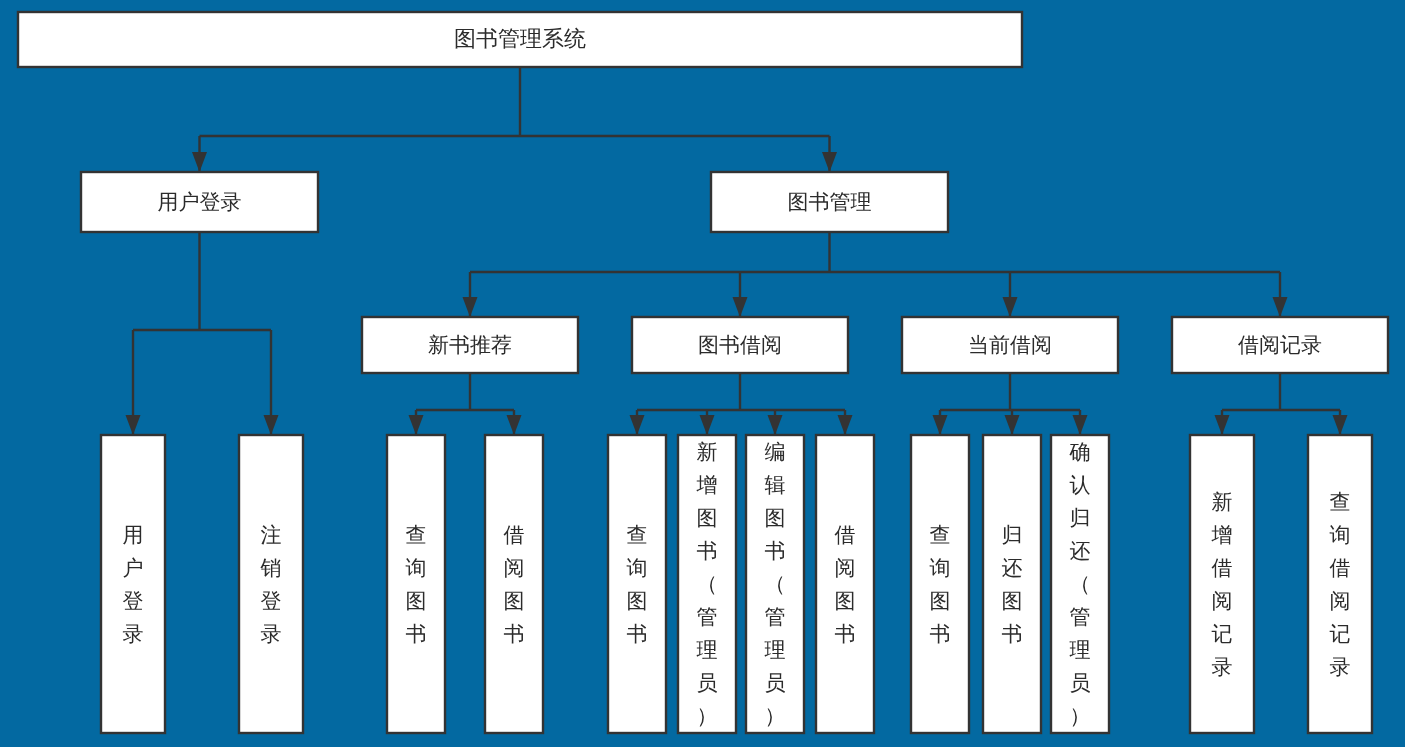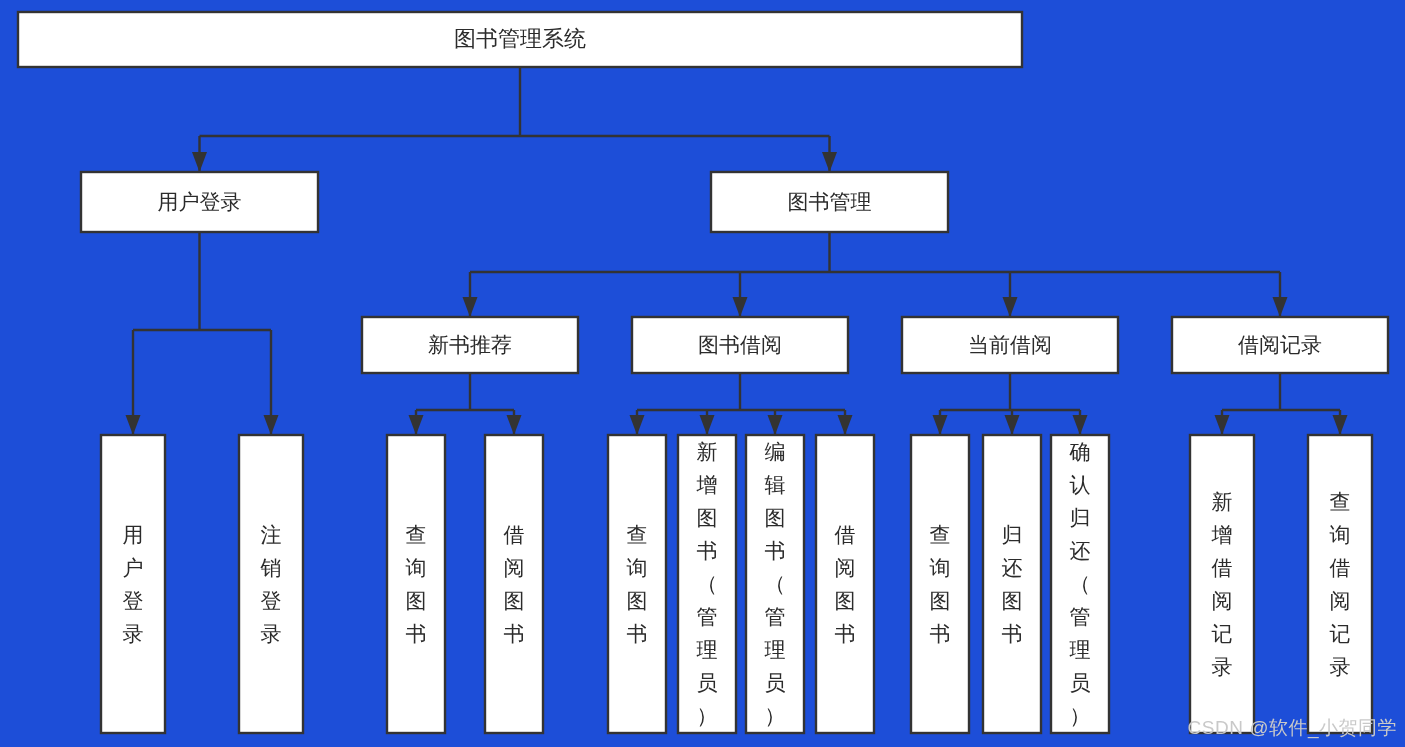--- a/index.html
+++ b/index.html
@@ -10,21 +10,21 @@
   body {
     width: 1405px;
     height: 747px;
     font-family: "Liberation Sans", sans-serif;
     overflow: hidden;
   }
   #diagram-root {
     position: relative;
     width: 1405px;
     height: 747px;
-    background: #1d4ed8;
+    background: #0369a1;
   }
   svg#diagram-svg {
     position: absolute;
     left: 0;
     top: 0;
     width: 1405px;
     height: 747px;
     display: block;
   }
   .node-box {
@@ -252,15 +252,14 @@
           <text class="vert-label" x="1340" y="508.5">查</text>
           <text class="vert-label" x="1340" y="541.5">询</text>
           <text class="vert-label" x="1340" y="574.5">借</text>
           <text class="vert-label" x="1340" y="607.5">阅</text>
           <text class="vert-label" x="1340" y="640.5">记</text>
           <text class="vert-label" x="1340" y="673.5">录</text>
         </g>
       </g>
   </svg>
 
-  <div class="watermark">CSDN @软件_小贺同学</div>
 
 </div>
 
 </body></html>

